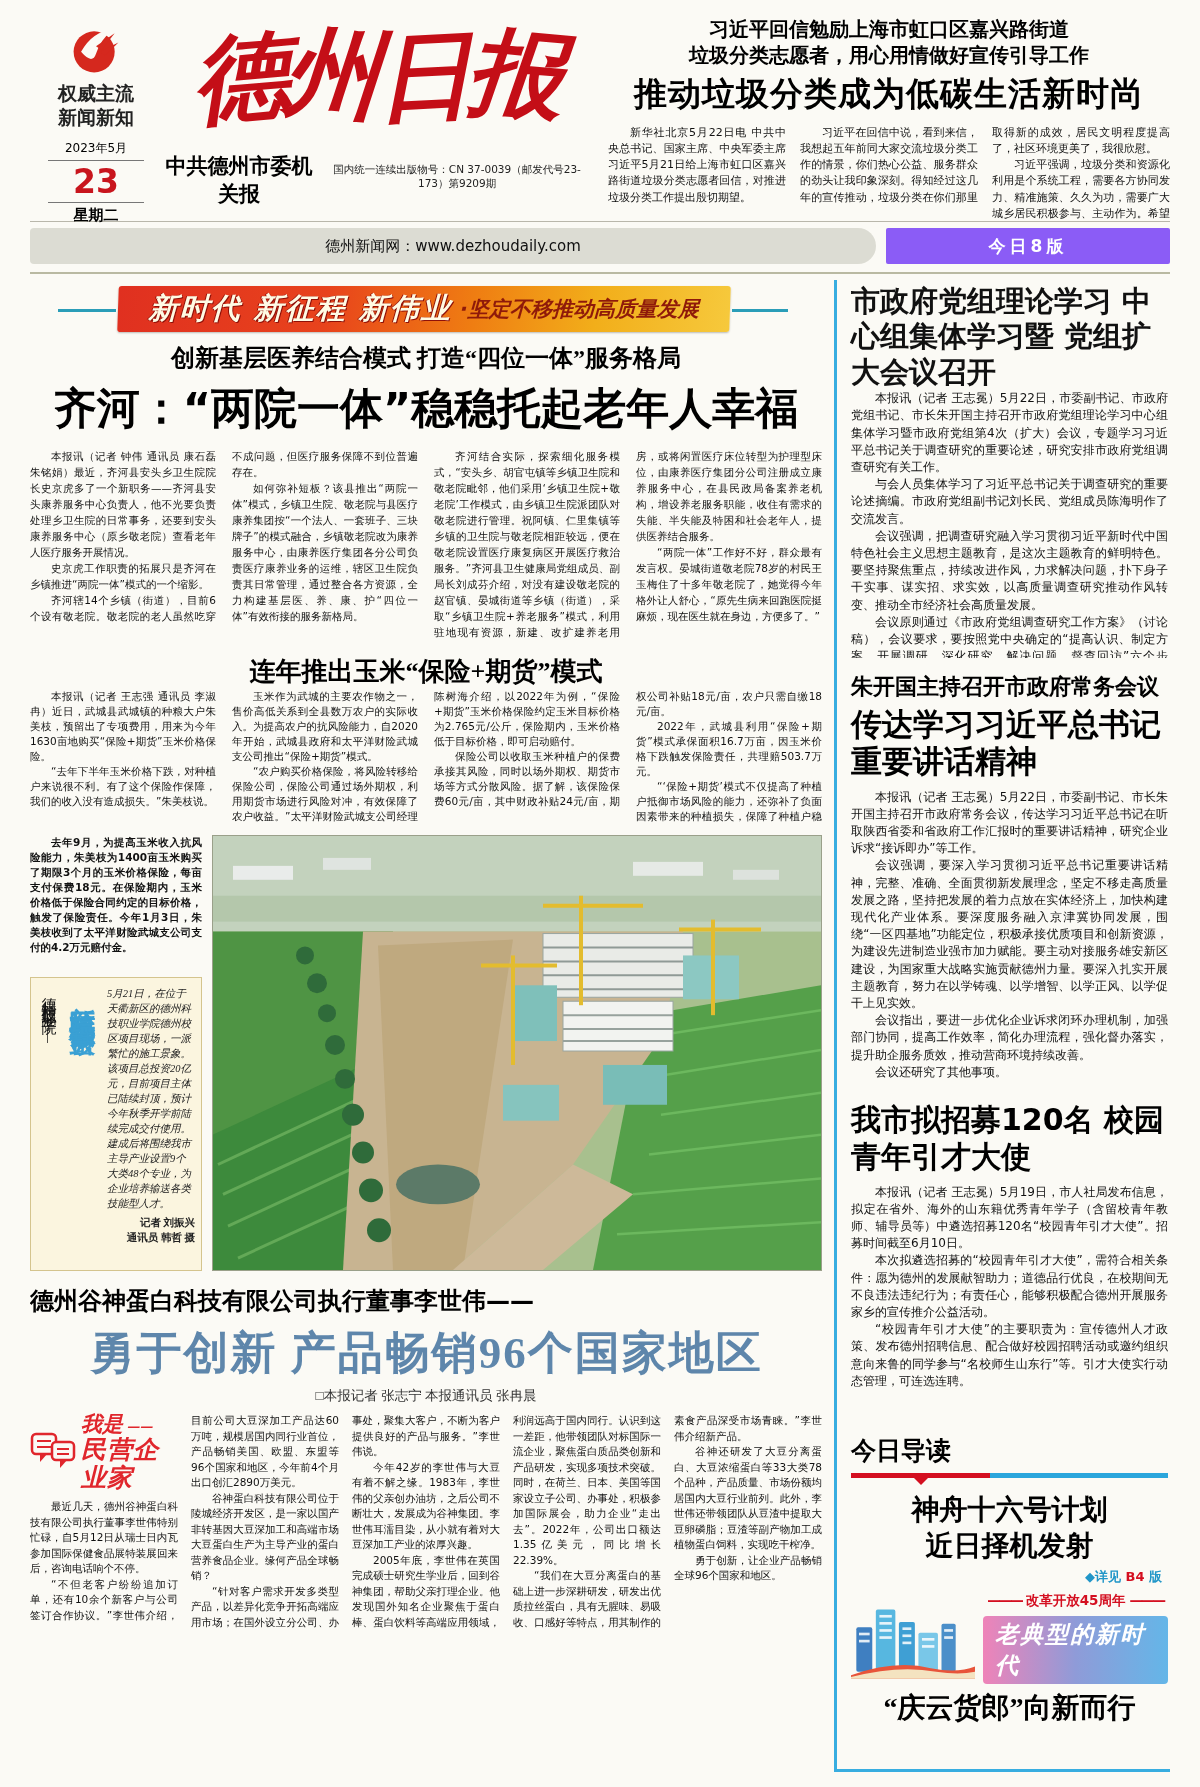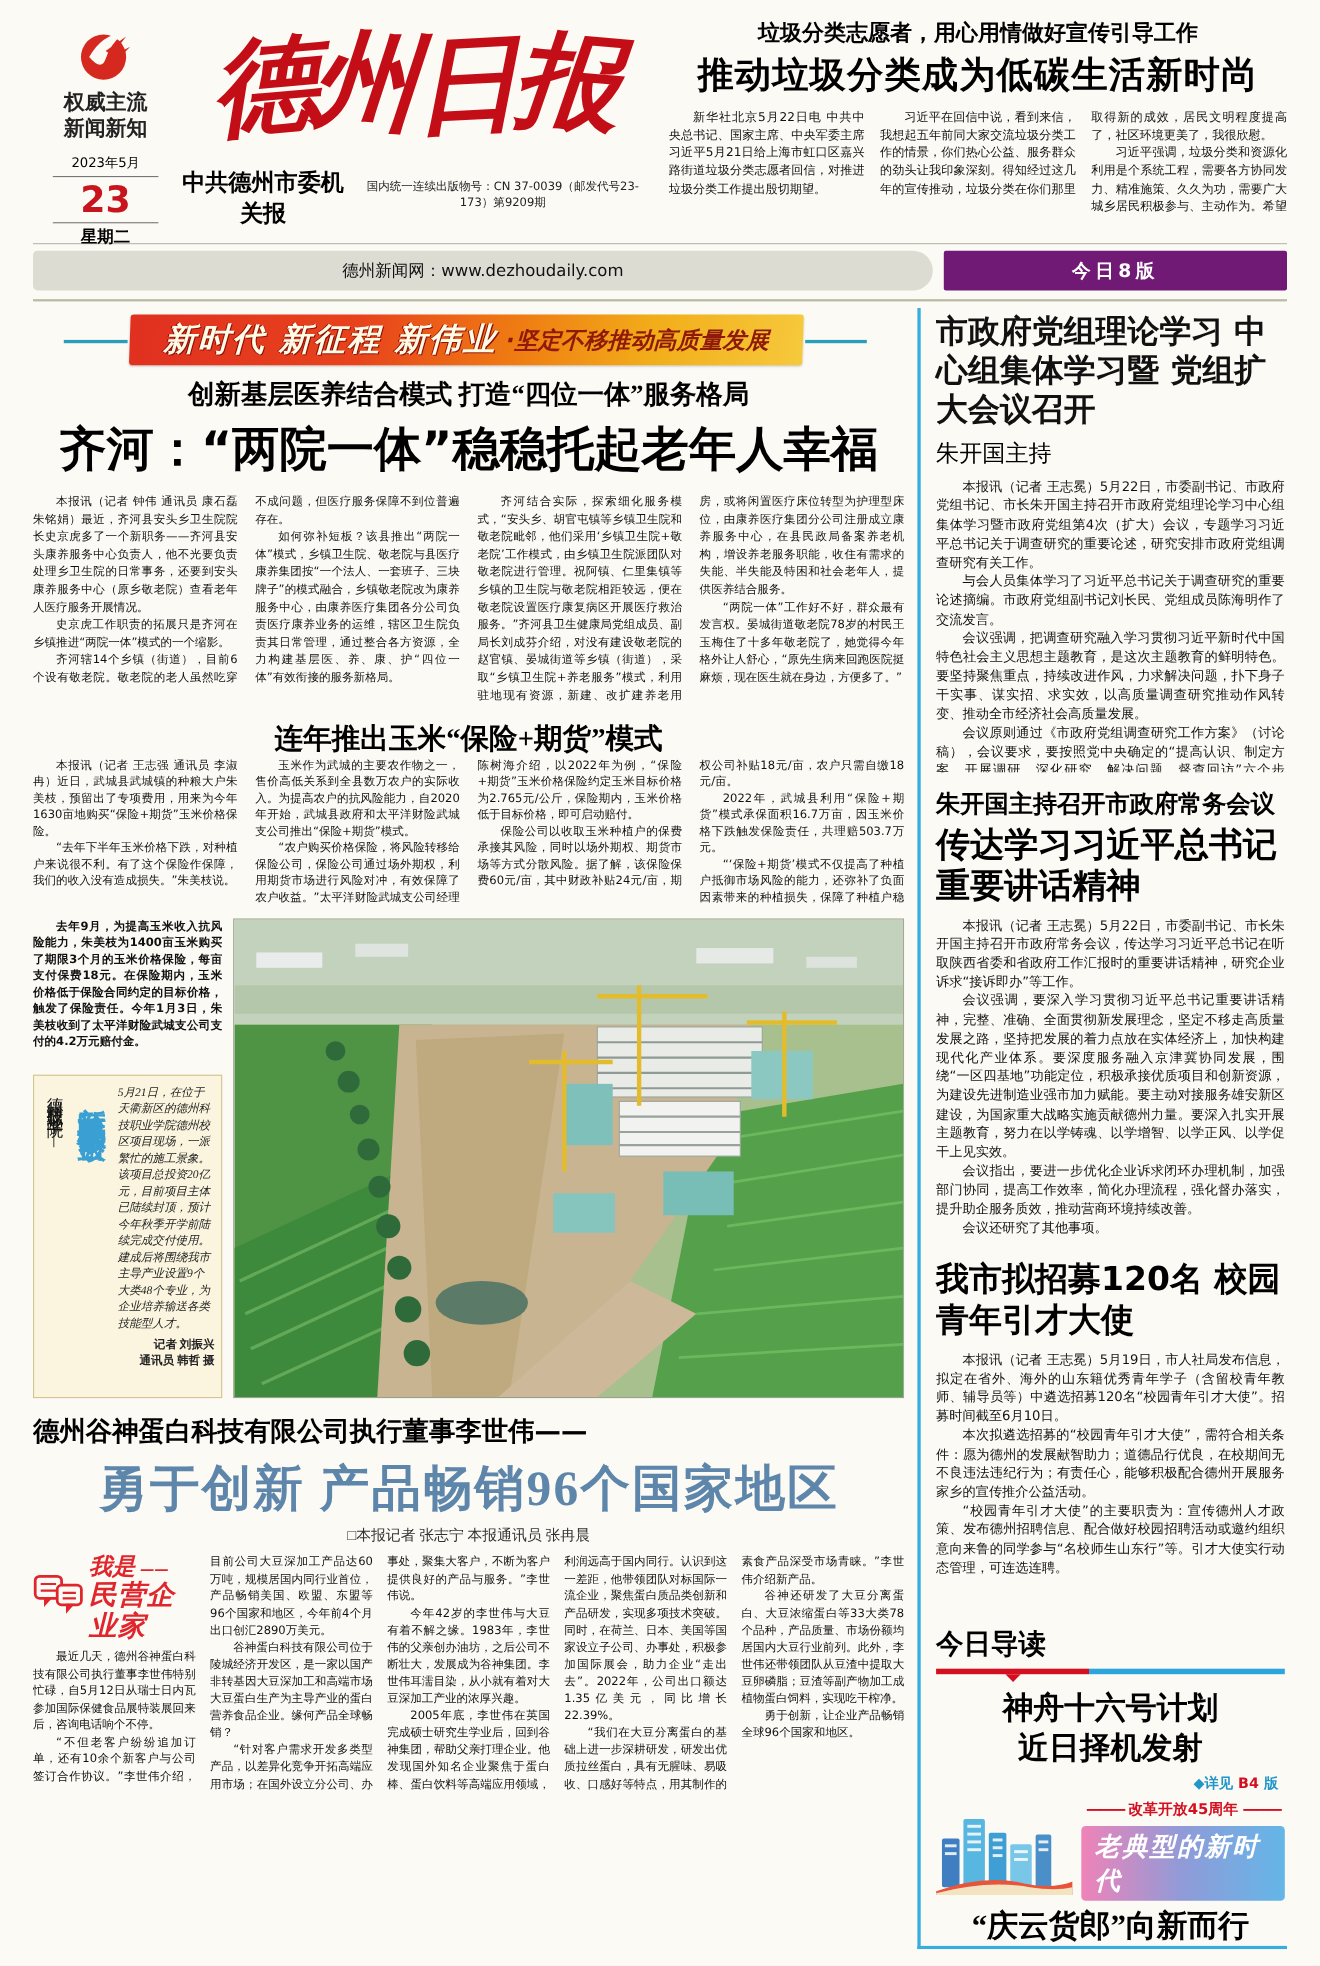--- a/index.html
+++ b/index.html
@@ -27,21 +27,21 @@
   .pub-info { font-size:10.5px; color:#222; }
   .top-article { flex:1; padding:2px 0 0 18px; }
   .top-kicker { text-align:center; font-weight:900; font-size:20px; line-height:1.3; }
   .top-headline { text-align:center; font-weight:900; font-size:33px; letter-spacing:1px; margin-top:4px; }
   .top-body { margin-top:8px; column-count:3; column-gap:14px; font-size:11px; line-height:1.47; text-align:justify; height:102px; overflow:hidden; color:#111; }
   p.para { text-indent:2em; text-align:justify; }
 
   
   .info-bar { display:flex; gap:10px; height:36px; margin-top:6px; }
   .web-pill { flex:1; background:#dcdcd3; border-radius:4px 18px 18px 4px; display:flex; align-items:center; justify-content:center; font-size:15px; color:#111; }
-  .pages-box { width:312px; background:#701a75; color:#fff; font-weight:bold; font-size:17px; display:flex; align-items:center; justify-content:center; letter-spacing:4px; border-radius:2px; }
+  .pages-box { width:284px; background:#8b5cf6; color:#fff; font-weight:bold; font-size:17px; display:flex; align-items:center; justify-content:center; letter-spacing:4px; border-radius:2px; }
 
   
   .content { display:flex; margin-top:8px; border-top:2px solid #b9b9a2; padding-top:6px; height:1500px; overflow:hidden; }
   .main-col { width:792px; overflow:hidden; }
   .sidebar { flex:1; margin-left:12px; border-left:3px solid #38ade0; border-bottom:3px solid #38ade0; padding:4px 2px 10px 14px; overflow:hidden; }
 
   
   .banner-wrap { position:relative; margin:6px 0 10px 88px; width:612px; }
   .banner-wrap::before { content:""; position:absolute; left:-60px; top:50%; width:58px; height:3px; background:#2a9db8; }
   .banner-wrap::after { content:""; position:absolute; right:-58px; top:50%; width:56px; height:3px; background:#2a9db8; }
@@ -136,20 +136,21 @@
         <span>德</span><span>州</span><span>日</span><span>报</span>
       </div>
       <div class="organ-row">
         <span class="organ">中共德州市委机关报</span>
         <span class="pub-info">国内统一连续出版物号：CN 37-0039（邮发代号23-173）第9209期</span>
       </div>
     </div>
 
     <div class="top-article">
       <div class="top-kicker">
+        <div>习近平回信勉励上海市虹口区嘉兴路街道</div>
         <div>垃圾分类志愿者，用心用情做好宣传引导工作</div>
       </div>
       <div class="top-headline">推动垃圾分类成为低碳生活新时尚</div>
       <div class="top-body">
         <p class="para">新华社北京5月22日电 中共中央总书记、国家主席、中央军委主席习近平5月21日给上海市虹口区嘉兴路街道垃圾分类志愿者回信，对推进垃圾分类工作提出殷切期望。</p>
         <p class="para">习近平在回信中说，看到来信，我想起五年前同大家交流垃圾分类工作的情景，你们热心公益、服务群众的劲头让我印象深刻。得知经过这几年的宣传推动，垃圾分类在你们那里取得新的成效，居民文明程度提高了，社区环境更美了，我很欣慰。</p>
         <p class="para">习近平强调，垃圾分类和资源化利用是个系统工程，需要各方协同发力、精准施策、久久为功，需要广大城乡居民积极参与、主动作为。希望你们继续发挥志愿者在基层治理中的独特作用，（下转A2版）</p>
       </div>
     </div>
   </header>
@@ -311,21 +312,20 @@
         <p class="para">今年42岁的李世伟与大豆有着不解之缘。1983年，李世伟的父亲创办油坊，之后公司不断壮大，发展成为谷神集团。李世伟耳濡目染，从小就有着对大豆深加工产业的浓厚兴趣。</p>
         <p class="para">2005年底，李世伟在英国完成硕士研究生学业后，回到谷神集团，帮助父亲打理企业。他发现国外知名企业聚焦于蛋白棒、蛋白饮料等高端应用领域，利润远高于国内同行。认识到这一差距，他带领团队对标国际一流企业，聚焦蛋白质品类创新和产品研发，实现多项技术突破。同时，在荷兰、日本、美国等国家设立子公司、办事处，积极参加国际展会，助力企业“走出去”。2022年，公司出口额达1.35亿美元，同比增长22.39%。</p>
         <p class="para">“我们在大豆分离蛋白的基础上进一步深耕研发，研发出优质拉丝蛋白，具有无腥味、易吸收、口感好等特点，用其制作的素食产品深受市场青睐。”李世伟介绍新产品。</p>
         <p class="para">谷神还研发了大豆分离蛋白、大豆浓缩蛋白等33大类78个品种，产品质量、市场份额均居国内大豆行业前列。此外，李世伟还带领团队从豆渣中提取大豆卵磷脂；豆渣等副产物加工成植物蛋白饲料，实现吃干榨净。</p>
         <p class="para">勇于创新，让企业产品畅销全球96个国家和地区。</p>
       </div>
     </main>
 
     <aside class="sidebar">
       <h2 class="sb-h1">市政府党组理论学习 中心组集体学习暨 党组扩大会议召开</h2>
-      <div class="sb-sub">朱开国主持</div>
       <div class="sb-body sb1-body">
         <p class="para">本报讯（记者 王志冕）5月22日，市委副书记、市政府党组书记、市长朱开国主持召开市政府党组理论学习中心组集体学习暨市政府党组第4次（扩大）会议，专题学习习近平总书记关于调查研究的重要论述，研究安排市政府党组调查研究有关工作。</p>
         <p class="para">与会人员集体学习了习近平总书记关于调查研究的重要论述摘编。市政府党组副书记刘长民、党组成员陈海明作了交流发言。</p>
         <p class="para">会议强调，把调查研究融入学习贯彻习近平新时代中国特色社会主义思想主题教育，是这次主题教育的鲜明特色。要坚持聚焦重点，持续改进作风，力求解决问题，扑下身子干实事、谋实招、求实效，以高质量调查研究推动作风转变、推动全市经济社会高质量发展。</p>
         <p class="para">会议原则通过《市政府党组调查研究工作方案》（讨论稿），会议要求，要按照党中央确定的“提高认识、制定方案、开展调研、深化研究、解决问题、督查回访”六个步骤，扎实开展调研，真正通过调研掌握实情、破解难题。</p>
       </div>
 
       <div class="sb-kicker">朱开国主持召开市政府常务会议</div>
       <h2 class="sb-h2">传达学习习近平总书记 重要讲话精神</h2>
       <div class="sb-body sb2-body">

